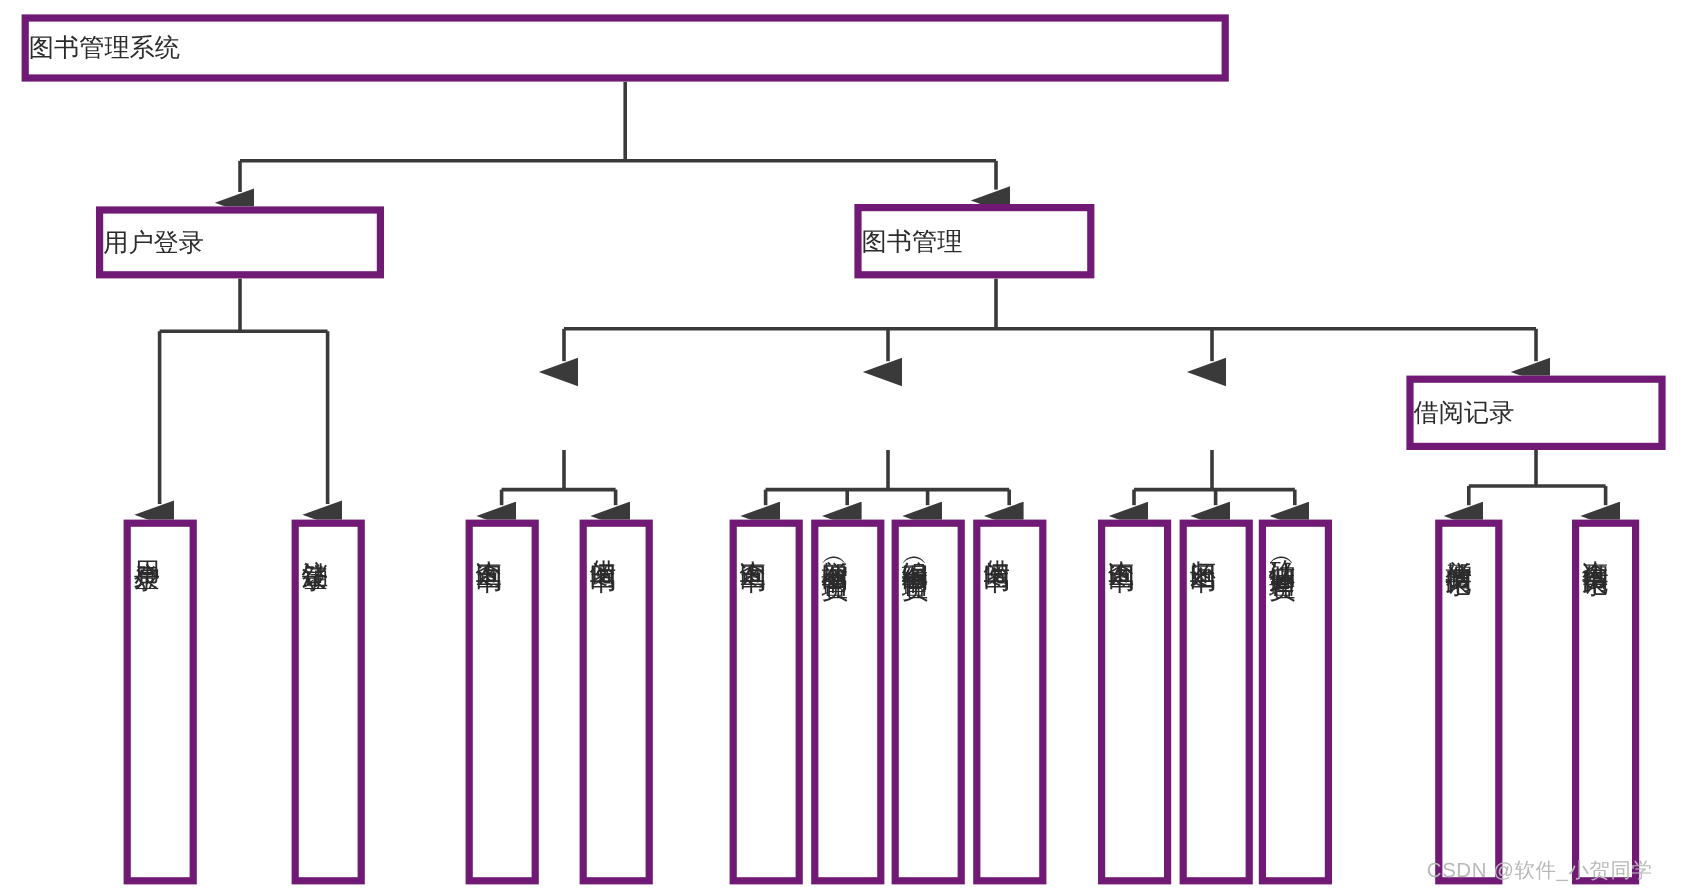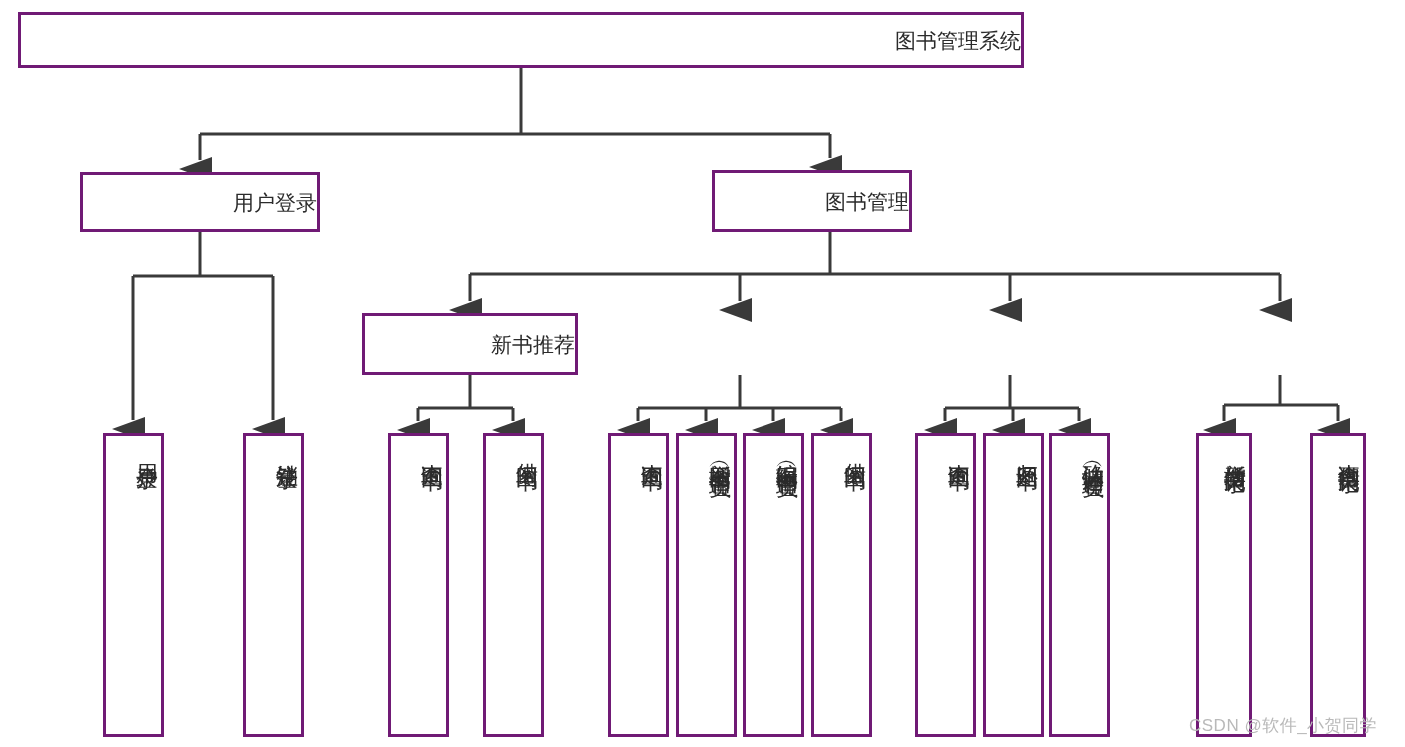--- a/index.html
+++ b/index.html
@@ -1,22 +1,22 @@
 <!DOCTYPE html>
 <html><head>
 <meta charset="utf-8">
 <style>
   html,body{margin:0;padding:0;background:#ffffff;}
   body{width:1405px;height:747px;overflow:hidden;
        font-family:"Liberation Sans","DejaVu Sans",sans-serif;}
   #canvas{position:relative;width:1405px;height:747px;background:#fff;}
   svg.wires{position:absolute;left:0;top:0;width:1405px;height:747px;}
   .node{position:absolute;box-sizing:border-box;background:#ffffff;
-        border:3px solid #701a75;display:flex;align-items:center;
-        justify-content:flex-end;color:#2b2b2b;}
+        border:6px solid #701a75;display:flex;align-items:center;
+        justify-content:flex-start;color:#2b2b2b;}
   .node-h .lbl{font-size:21px;line-height:1;white-space:nowrap;}
   .node-v{padding:10px 0;align-items:flex-start;}
   .node-v .lbl{writing-mode:vertical-rl;text-orientation:upright;
                font-size:22px;line-height:1.25;letter-spacing:2px;
                white-space:nowrap;}
   .watermark{position:absolute;left:1189px;top:714px;font-size:17px;
              color:#b9b9b9;white-space:nowrap;letter-spacing:.5px;}
 </style>
 </head>
 <body>
@@ -77,22 +77,22 @@
     <span class="lbl">图书管理系统</span>
   </div>
 
   <div class="node node-h" id="n-l1-0" style="left: 80px; top: 172px; width: 240px; height: 60px;">
     <span class="lbl">用户登录</span>
   </div>
   <div class="node node-h" id="n-l1-1" style="left: 712px; top: 170px; width: 200px; height: 62px;">
     <span class="lbl">图书管理</span>
   </div>
 
-  <div class="node node-h" id="n-l2-0" style="left: 362px; top: 313px; width: 216px; height: 62px;">
-    <span class="lbl">新书推荐</span>
+  <div class="node node-h" id="n-l2-3" style="left: 1172px; top: 313px; width: 216px; height: 62px;">
+    <span class="lbl">借阅记录</span>
   </div>
 
   <div class="node node-v" id="n-lf-0" style="left: 103px; top: 433px; width: 61px; height: 304px;">
     <span class="lbl">用户登录</span>
   </div>
   <div class="node node-v" id="n-lf-1" style="left: 243px; top: 433px; width: 61px; height: 304px;">
     <span class="lbl">注销登录</span>
   </div>
   <div class="node node-v" id="n-lf-2" style="left: 388px; top: 433px; width: 61px; height: 304px;">
     <span class="lbl">查询图书</span>

